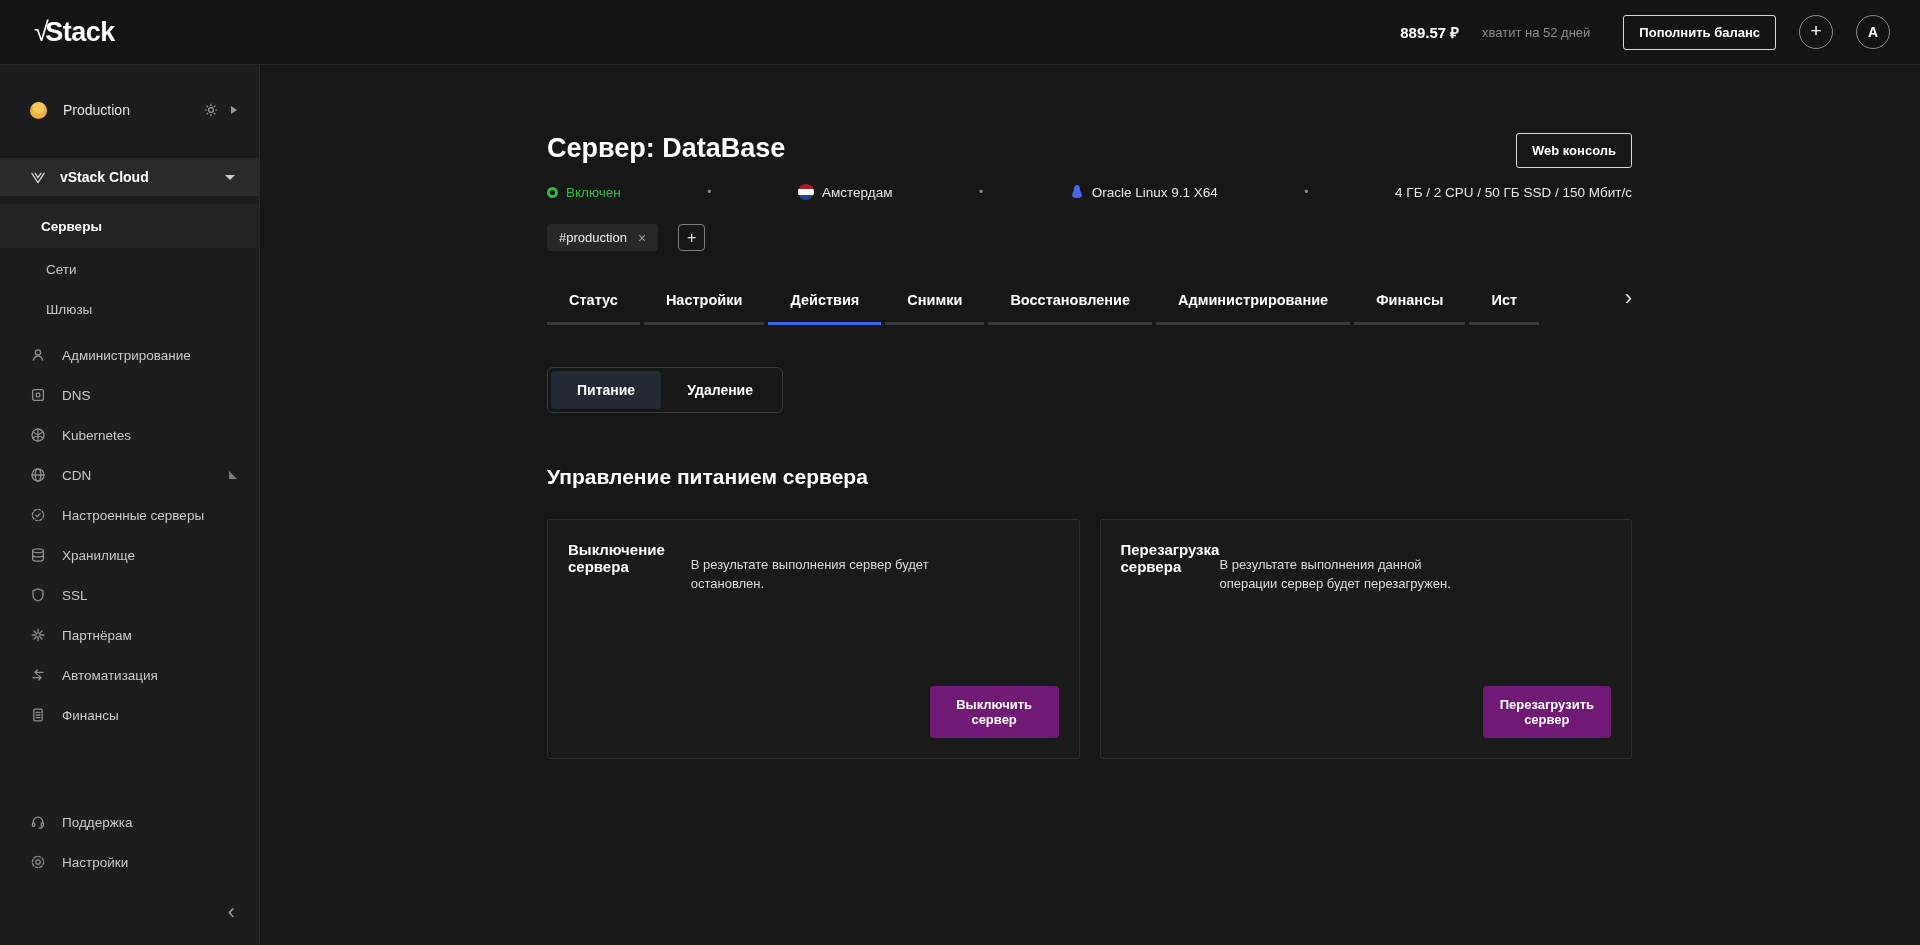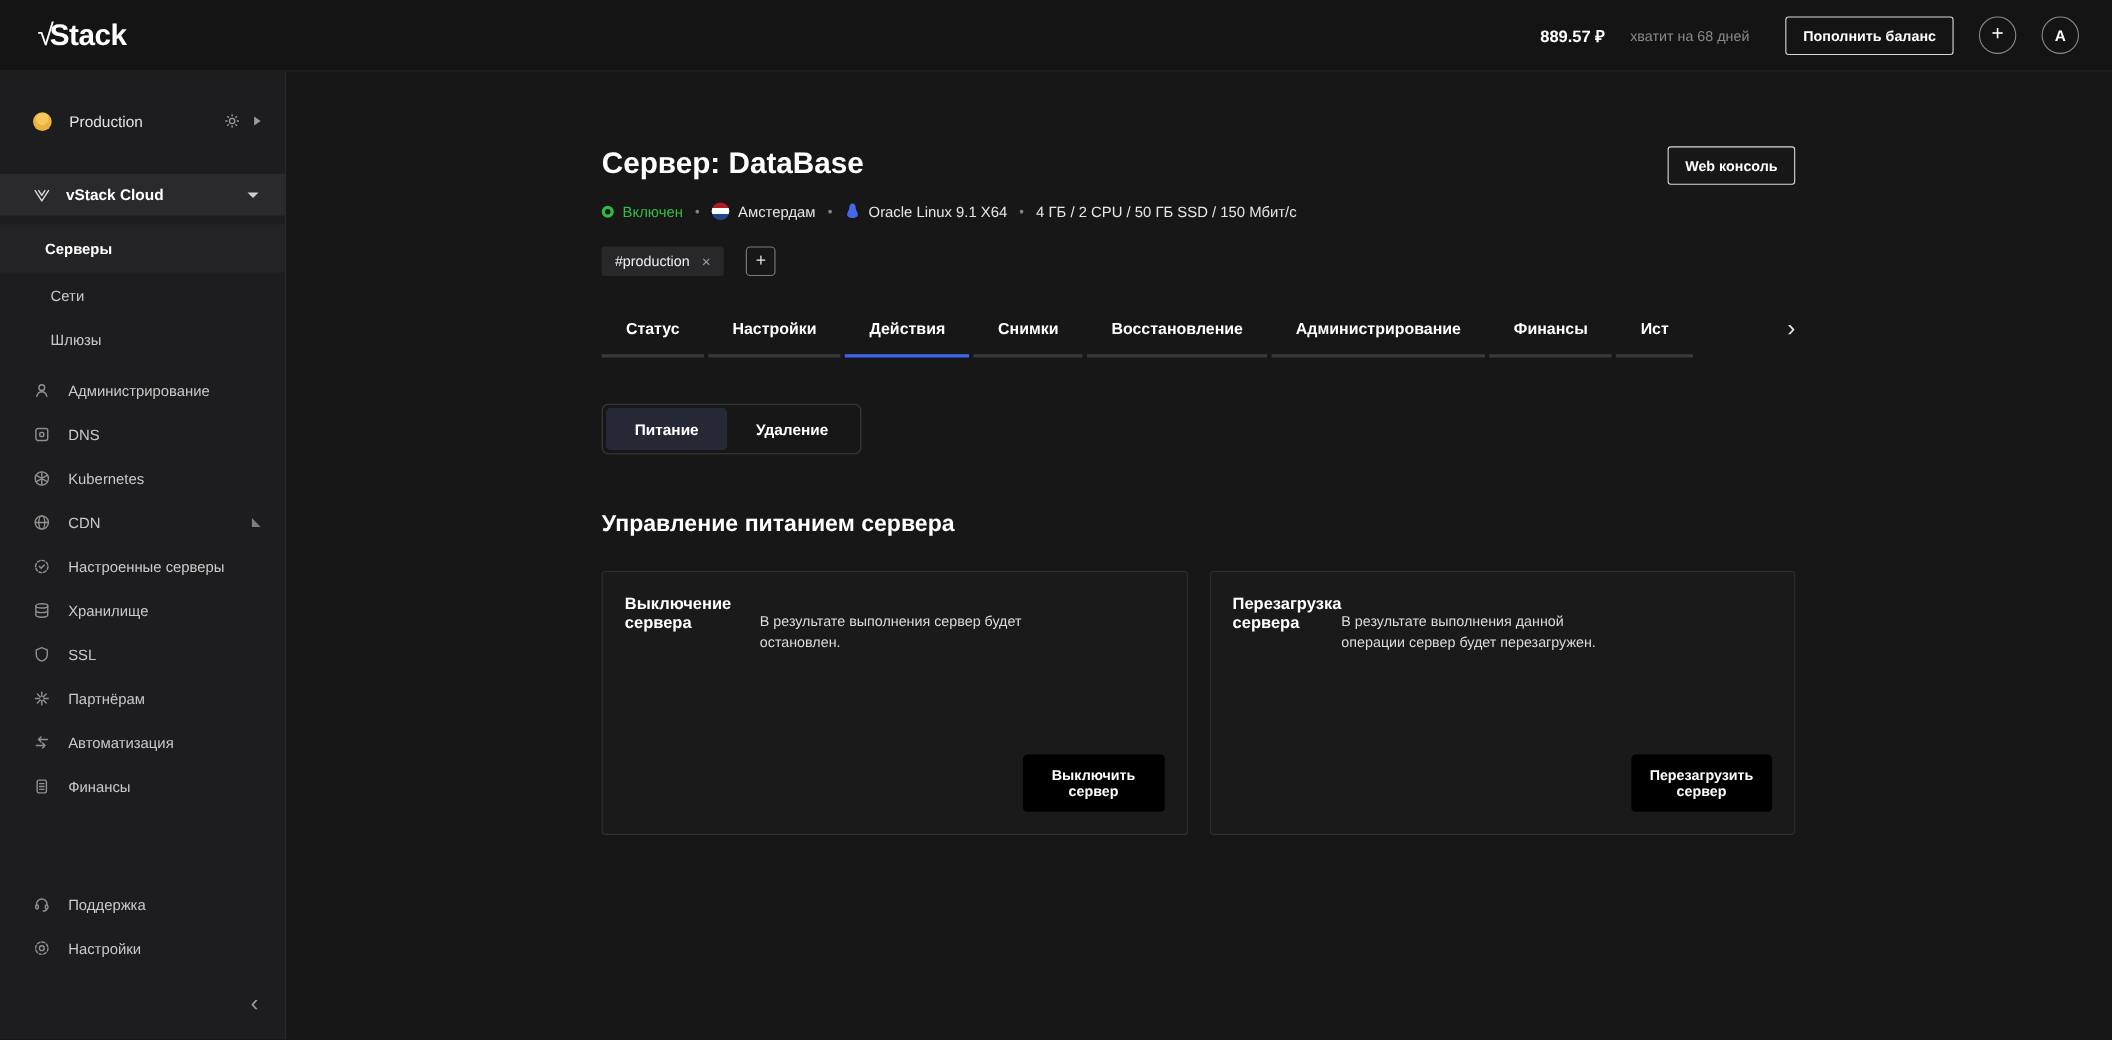--- a/index.html
+++ b/index.html
@@ -62,21 +62,21 @@
                 border-right:8px solid transparent; transform:rotate(-90deg); opacity:.85; }
   .menu.bottom { margin-top:67px; }
   .collapse-btn { position:absolute; bottom:22px; right:24px; color:#9a9a9a;
                   font-size:22px; line-height:1; cursor:pointer; background:none; border:none;
                   font-family:inherit; }
 
   
   .title-row { display:flex; align-items:flex-start; justify-content:space-between; }
   .page-title { font-size:27px; font-weight:700; color:#fff; }
   .status-row { margin-top:16px; display:flex; align-items:center; gap:11px;
-                font-size:13.5px; color:#e6e6e6; }
+                font-size:13.5px; color:#e6e6e6;justify-content:space-between; }
   .sep-dot { color:#858585; font-size:12px; }
   .state-on { color:#35bb44; display:flex; align-items:center; gap:8px; }
   .green-dot { width:11px; height:11px; border-radius:50%; border:3px solid #2fbb3f; }
   .flag { width:16px; height:16px; border-radius:50%;
           background:linear-gradient(#ae1c28 0 33%, #ffffff 33% 66%, #21468b 66% 100%); }
   .loc, .os, .specs { color:#e6e6e6; }
   .os-wrap, .loc-wrap { display:flex; align-items:center; gap:8px; }
 
   .tag-row { margin-top:24px; display:flex; align-items:center; gap:20px; }
   .tag-chip { height:27px; background:#28282a; border-radius:3px; display:flex;
@@ -107,32 +107,32 @@
 
   .section-title { margin-top:52px; font-size:21px; font-weight:600; color:#fff; }
 
   
   .cards { margin-top:30px; display:grid; grid-template-columns:1fr 1fr; gap:20px; }
   .card { border:1px solid #2e2e30; border-radius:3px; background:#1a1a1a;
           height:240px; padding:21px 20px 20px 20px; display:flex; }
   .card-title { font-size:15px; font-weight:700; color:#fff; }
   .card-desc { margin-top:15px; font-size:13px; line-height:1.45; color:#dcdcdc;
                max-width:450px; }
-  .btn-primary { margin-top:auto; align-self:flex-start; background:#000000; color:#fff;
+  .btn-primary { margin-top:auto; align-self:flex-start; background:#701a75; color:#fff;
                  border:none; border-radius:4px; padding:11px 17px; font-size:13px;
                  font-weight:600; cursor:pointer; font-family:inherit; }
 </style>
 </head>
 <body>
 
 <header class="topbar">
   <div class="logo"><span class="tick">√</span><span>Stack</span></div>
   <div class="topbar-right">
     <span class="balance">889.57 ₽</span>
-    <span class="balance-note">хватит на 68 дней</span>
+    <span class="balance-note">хватит на 52 дней</span>
     <button class="btn-outline">Пополнить баланс</button>
     <button class="circle-btn plus">+</button>
     <button class="circle-btn avatar">A</button>
   </div>
 </header>
 
 <div class="shell">
 
   <aside class="sidebar">
 

